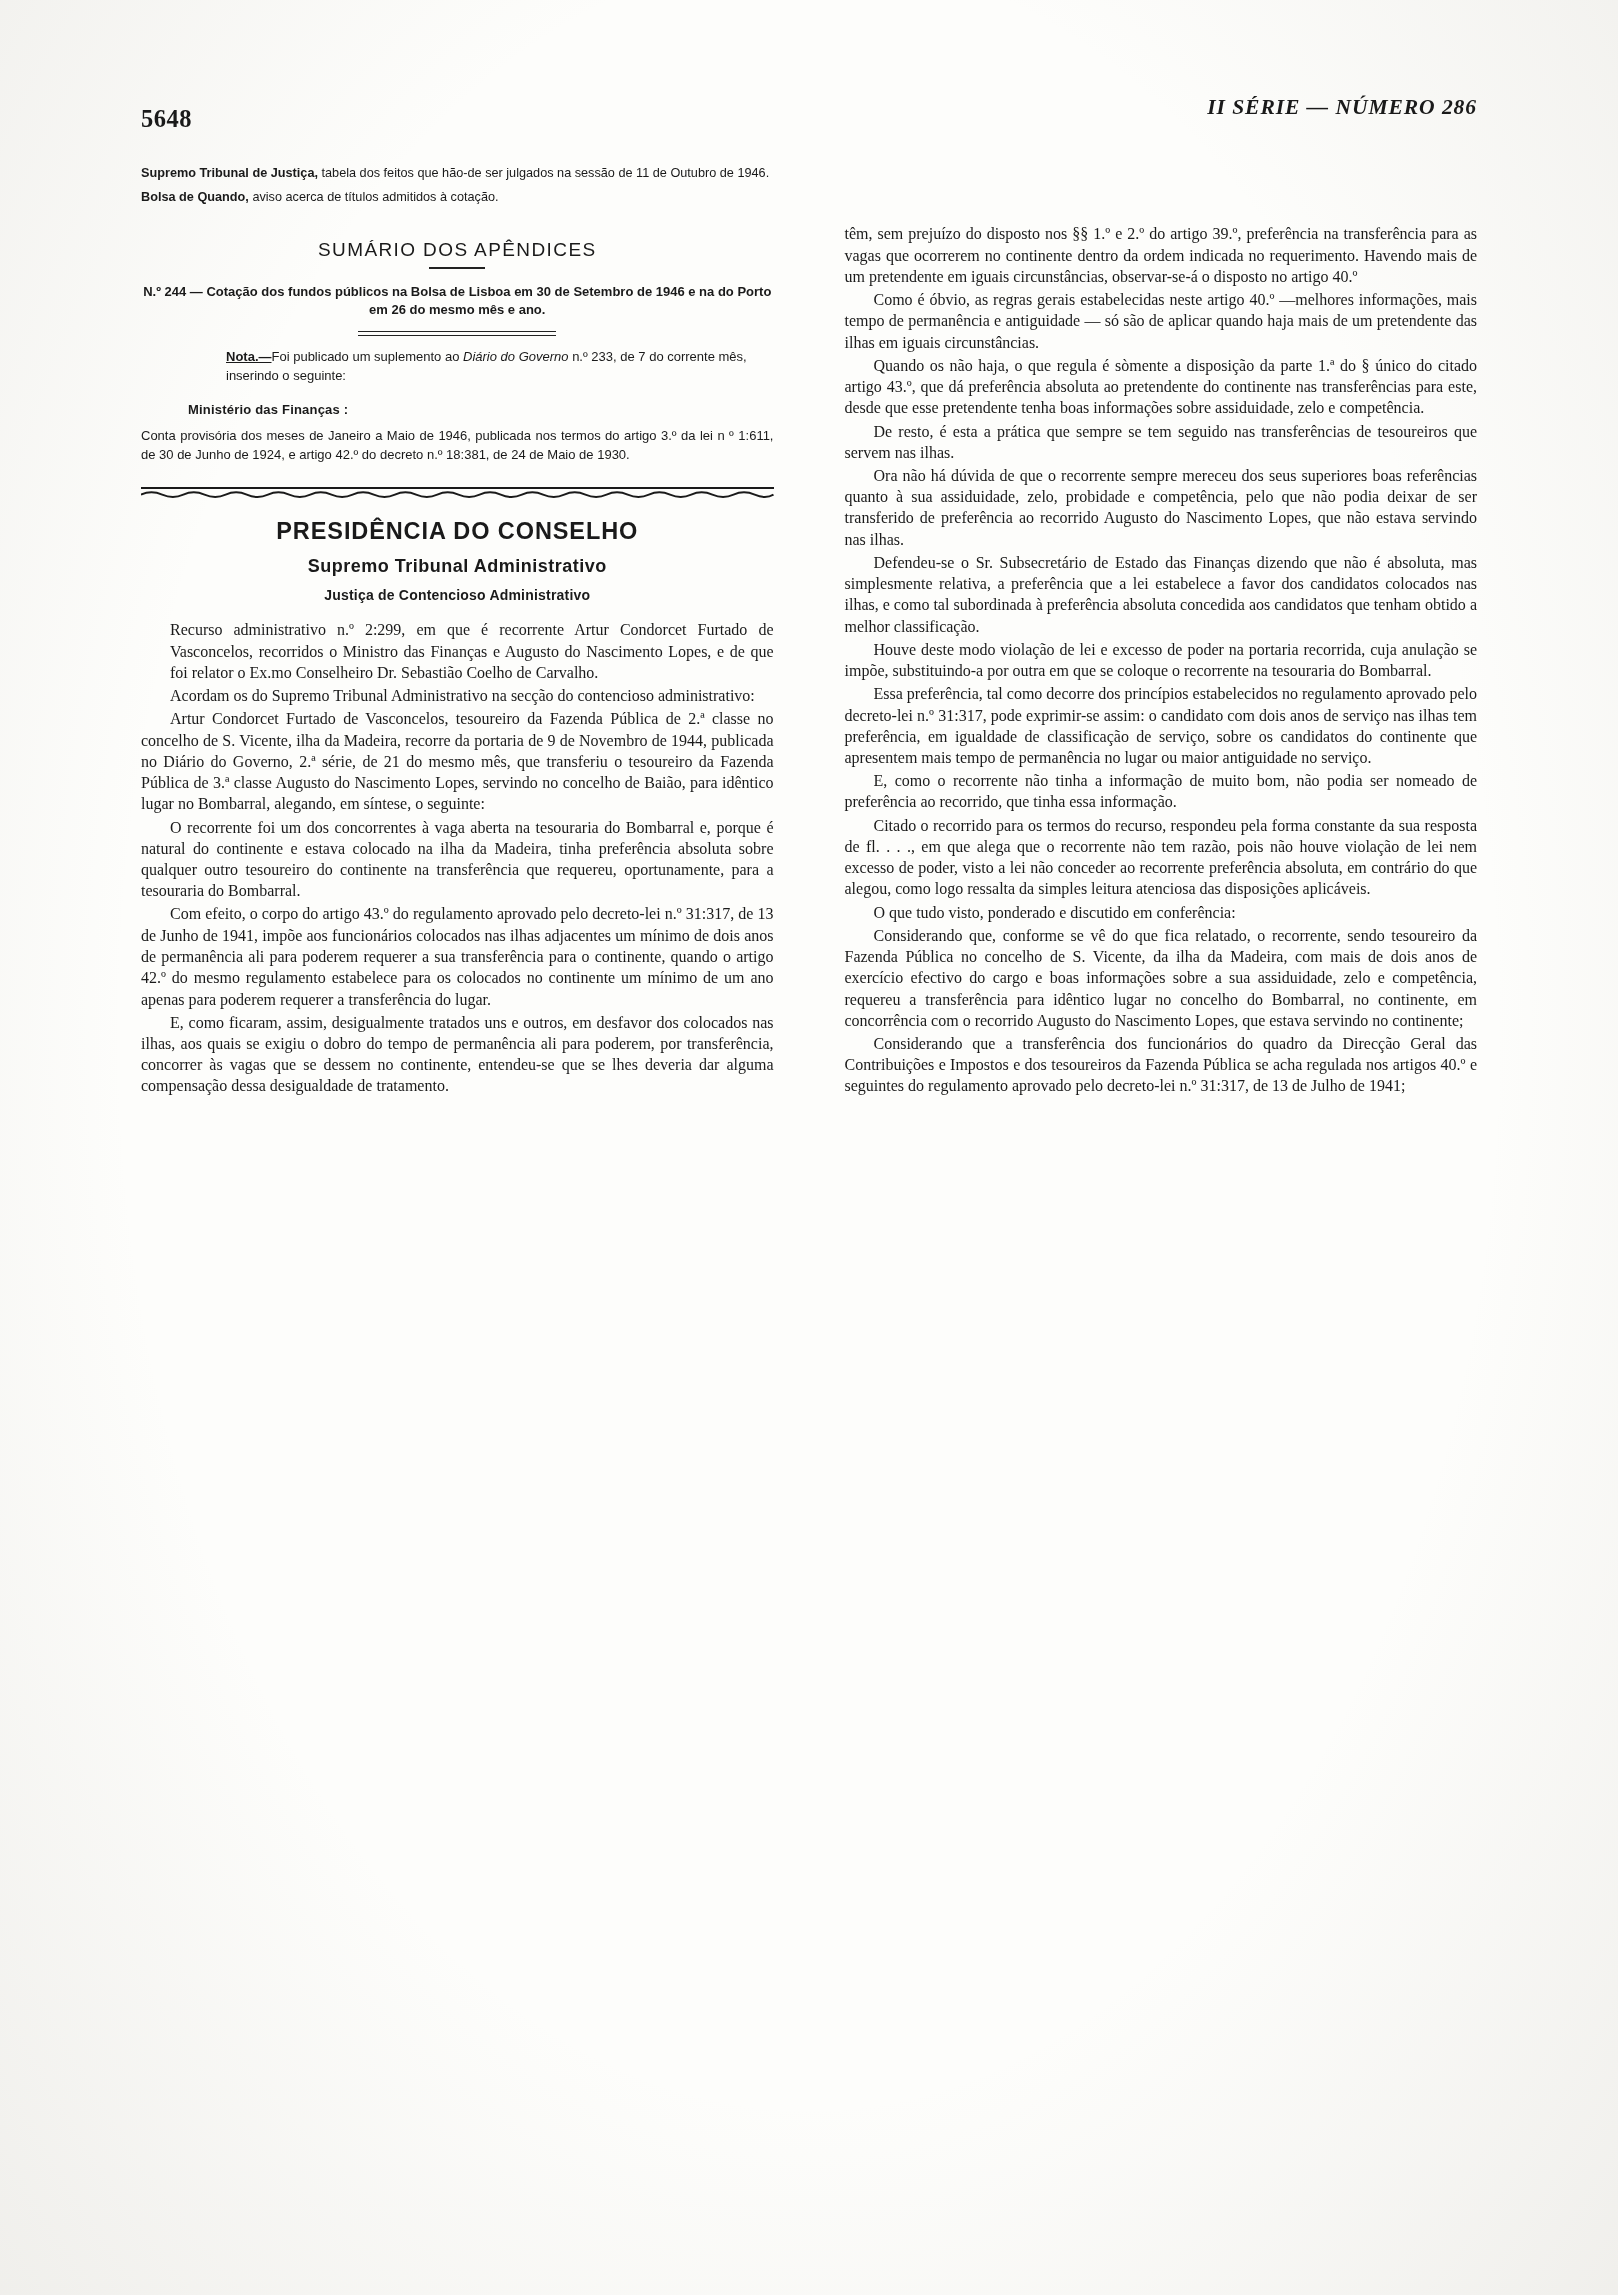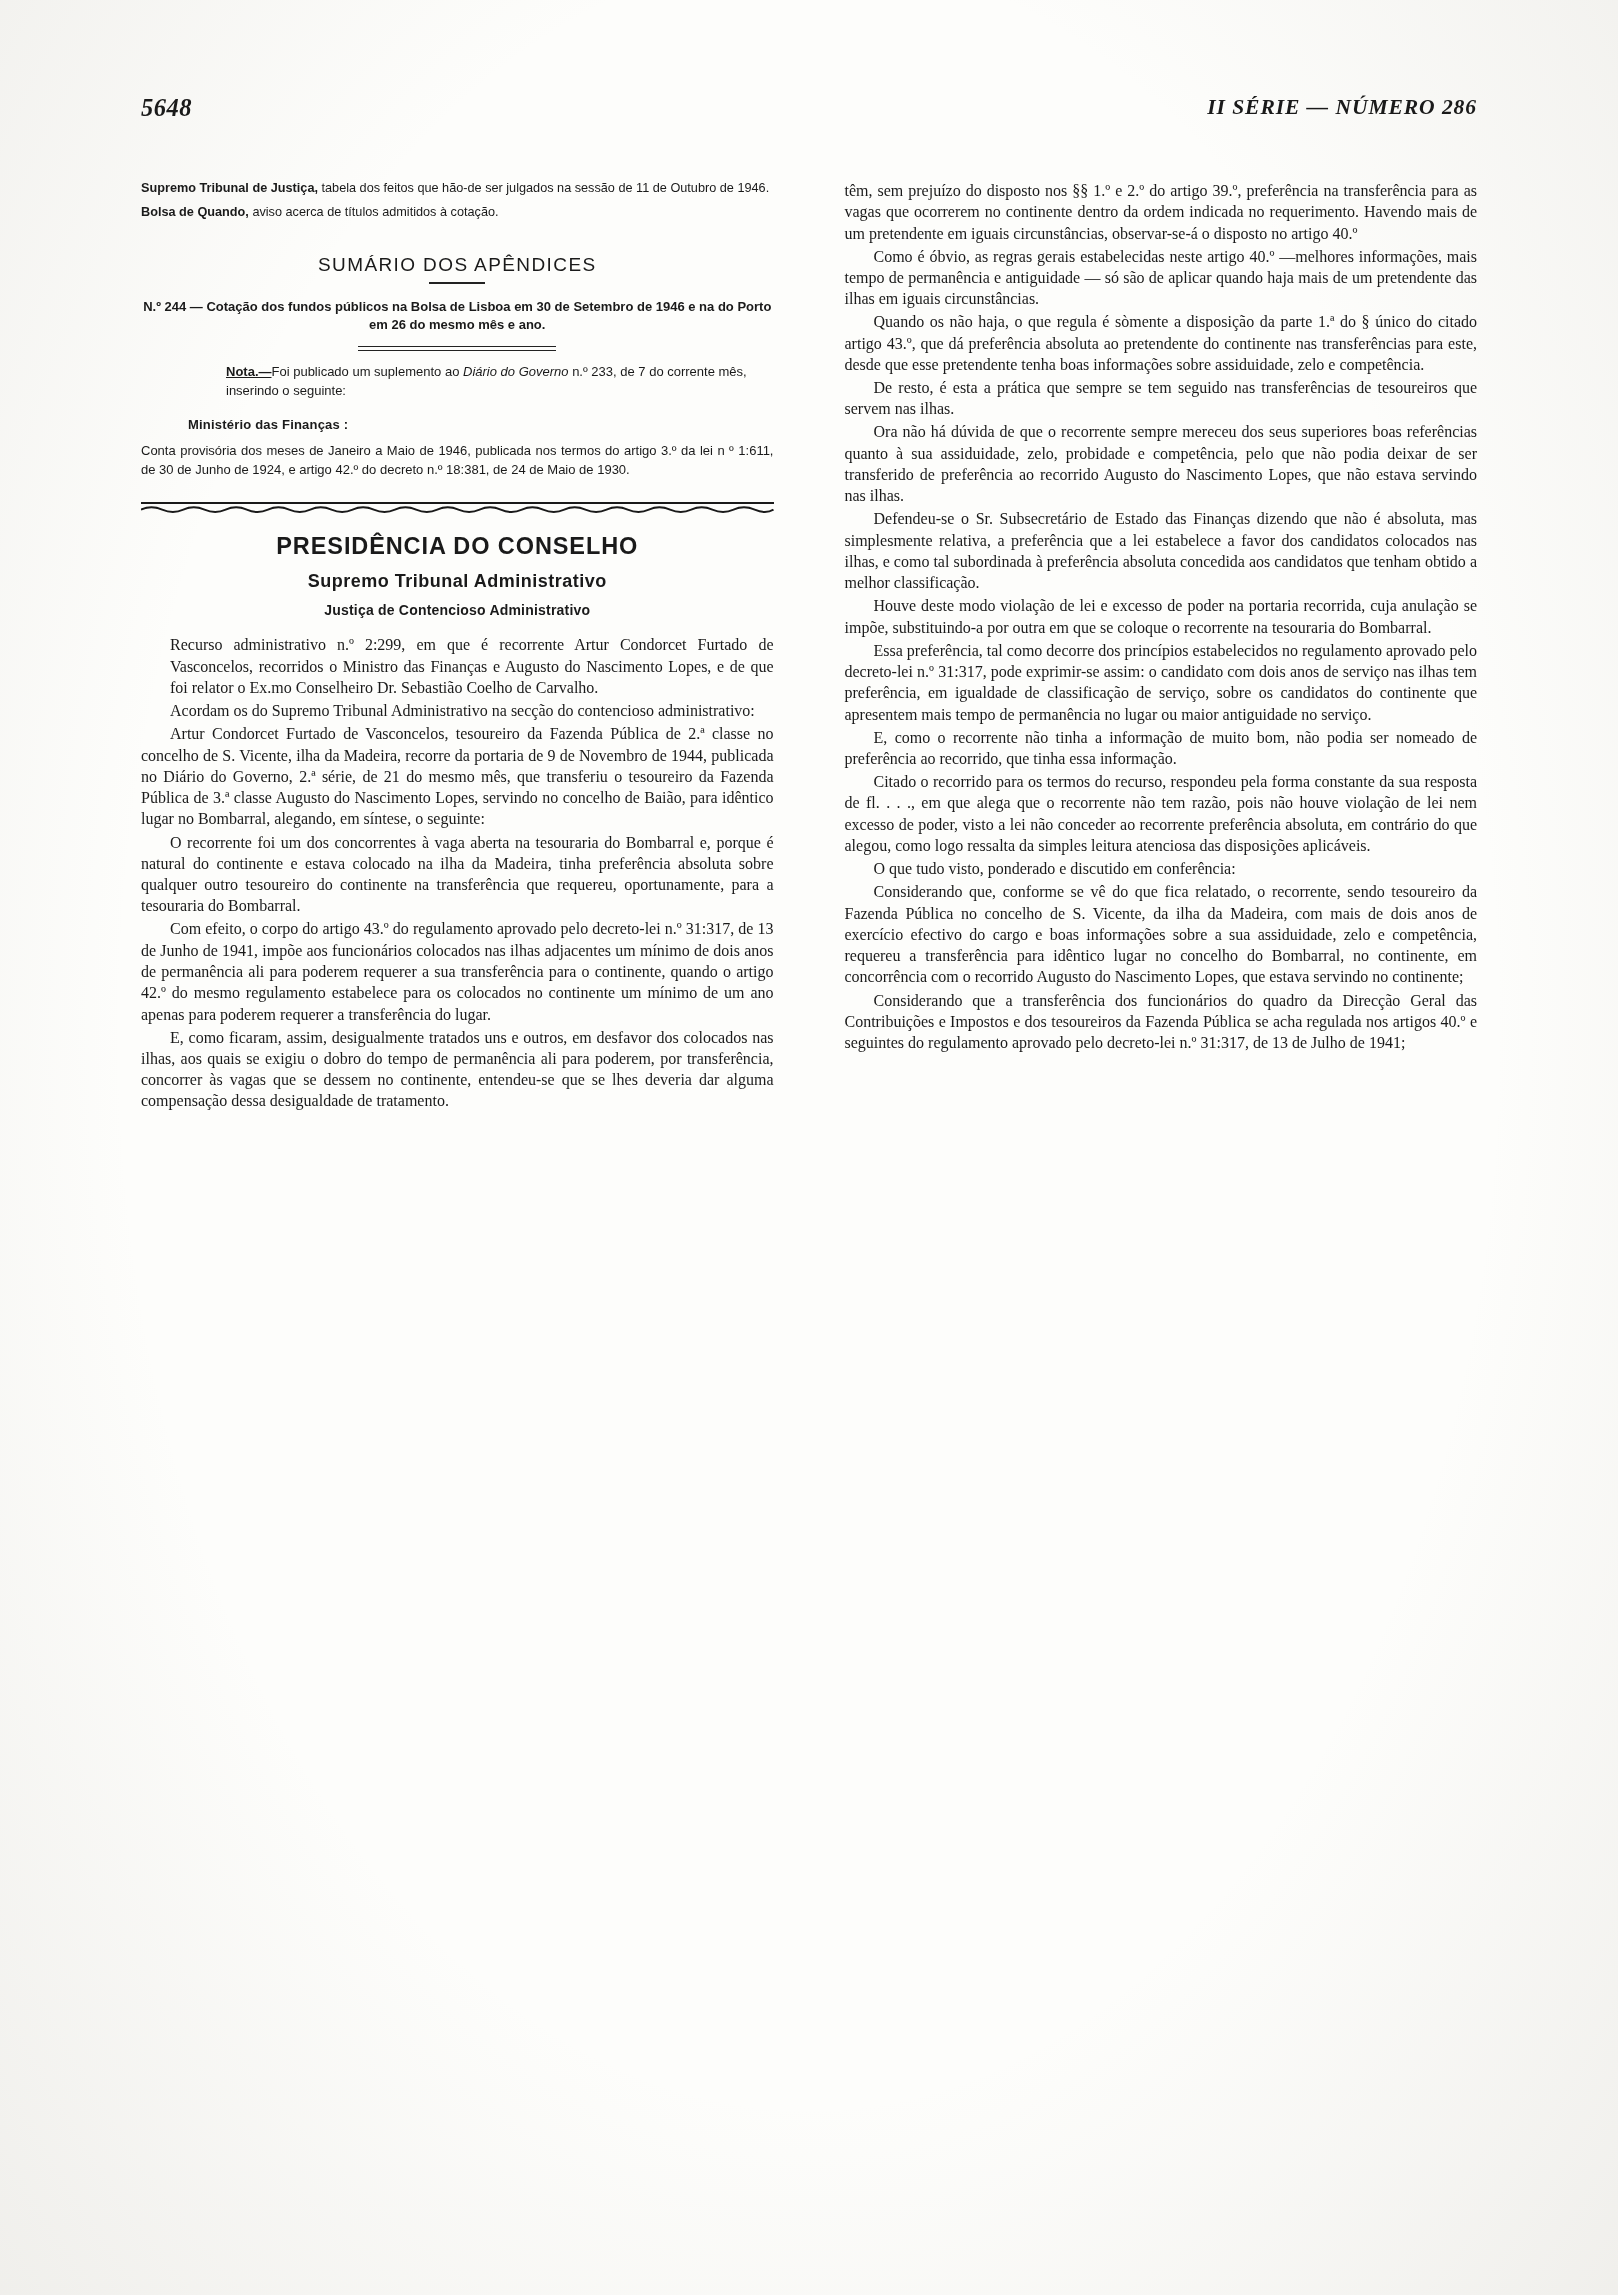--- a/index.html
+++ b/index.html
@@ -39,42 +39,42 @@
   }
 
   
   .header {
     position: relative;
     height: 52px;
   }
   .folio {
     position: absolute;
     left: 0;
-    top: 0;
+    top: 11px;
     font-size: 24.5px;
     font-weight: 700;
     letter-spacing: 0.5px;
-    font-style: italic;
   }
   .running-title {
     position: absolute;
     right: 0;
     top: 0.9px;
     font-size: 21.6px;
     font-style: italic;
     font-weight: 700;
     letter-spacing: 0.9px;
   }
 
   
   .columns {
     position: relative;
     display: flex;
     gap: 71px;
-    margin-top: 34px;
+    margin-top: 19px;
+    align-items: flex-end;
   }
   .col {
     width: 633px;
   }
 
   
   .notice {
     font-family: "Liberation Sans", sans-serif;
     font-size: 12.7px;
     line-height: 1.35;

